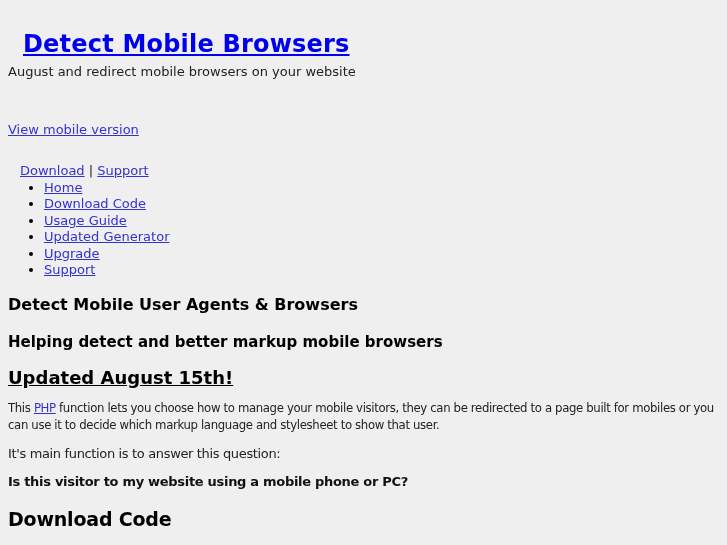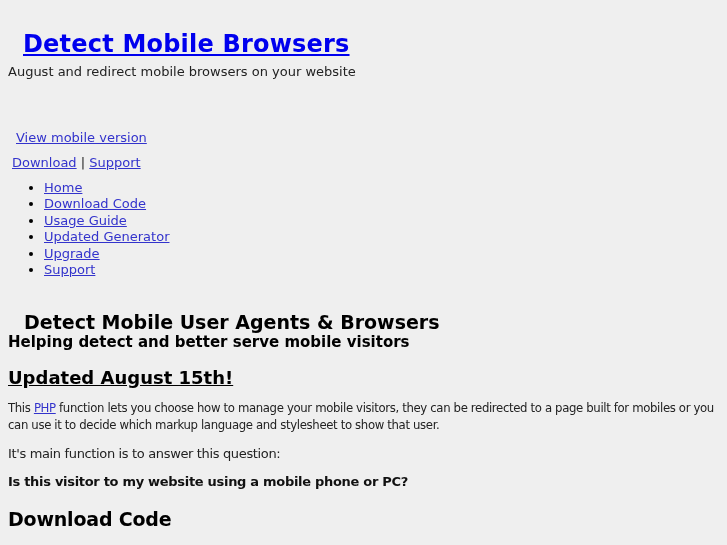--- a/index.html
+++ b/index.html
@@ -8,26 +8,26 @@
       background: #efefef; color: #000;
       font-family: "DejaVu Sans", sans-serif;
       font-size: 13px;
     }
     .wrap { padding: 0 8px; }
     a { color: #0000ee; text-decoration: underline; }
     a.soft { color: #3333cc; }
     h1.site-title { font-size: 24px; font-weight: bold; margin: 15px; position: absolute; top: 15px; left: 8px; letter-spacing: 0.2px; }
     h1.site-title a { color: #0000ee; }
     .tagline { position: absolute; top: 64px; left: 8px; margin: 0; color: #222; }
-    .mobile-link { position: absolute; top: 122px; left: 8px; margin: 8px; }
-    .dl-support { position: absolute; top: 151px; left: 8px; margin: 4px; }
+    .mobile-link { position: absolute; top: 122px; left: 8px; margin: 0; }
+    .dl-support { position: absolute; top: 151px; left: 8px; margin: 12px; }
     .dl-support .sep { color: #222; }
     ul.nav { position: absolute; top: 180px; left: 8px; margin: 0; padding-left: 36px; list-style: disc; }
     ul.nav li { line-height: 16.4px; }
-    h2.main-heading { position: absolute; top: 295px; left: 8px; margin: 16px; font-size: 19px; font-weight: bold; }
+    h2.main-heading { position: absolute; top: 295px; left: 8px; margin: 0; font-size: 16px; font-weight: bold; }
     h3.sub1 { position: absolute; top: 333px; left: 8px; margin: 0; font-size: 15px; font-weight: bold; }
     h3.sub2 { position: absolute; top: 367px; left: 8px; margin: 0; font-size: 18px; font-weight: bold; text-decoration: underline; }
     p.desc { position: absolute; top: 400px; left: 8px; margin: 0; width: 712px; line-height: 16.5px; font-family: "DejaVu Sans", sans-serif; font-stretch: condensed; letter-spacing: -0.35px; color: #222; }
     p.mainfn { position: absolute; top: 446px; left: 8px; margin: 0; letter-spacing: -0.35px; color: #222; }
     p.question { position: absolute; top: 474px; left: 8px; margin: 0; font-weight: bold; letter-spacing: -0.3px; color: #111; }
     h2.dl-heading { position: absolute; top: 508px; left: 8px; margin: 0; font-size: 19px; font-weight: bold; letter-spacing: -0.2px; }
   </style>
 </head>
 <body>
 
@@ -50,21 +50,21 @@
   <ul class="nav">
     <li><a href="#" class="soft">Home</a></li>
     <li><a href="#" class="soft">Download Code</a></li>
     <li><a href="#" class="soft">Usage Guide</a></li>
     <li><a href="#" class="soft">Updated Generator</a></li>
     <li><a href="#" class="soft">Upgrade</a></li>
     <li><a href="#" class="soft">Support</a></li>
   </ul>
 
   <h2 class="main-heading">Detect Mobile User Agents &amp; Browsers</h2>
-  <h3 class="sub1">Helping detect and better serve mobile visitors</h3>
+  <h3 class="sub1">Helping detect and better markup mobile browsers</h3>
   <h3 class="sub2">Updated August 15th!</h3>
 
   <p class="desc"><span>This </span><a href="#" class="soft">PHP</a><span> function lets you choose how to manage your mobile visitors, they can be redirected to a page built for mobiles or you can use it to decide which markup language and stylesheet to show that user.</span></p>
 
   <p class="mainfn">It's main function is to answer this question:</p>
   <p class="question">Is this visitor to my website using a mobile phone or PC?</p>
 
   <h2 class="dl-heading">Download Code</h2>
 </div>
 

